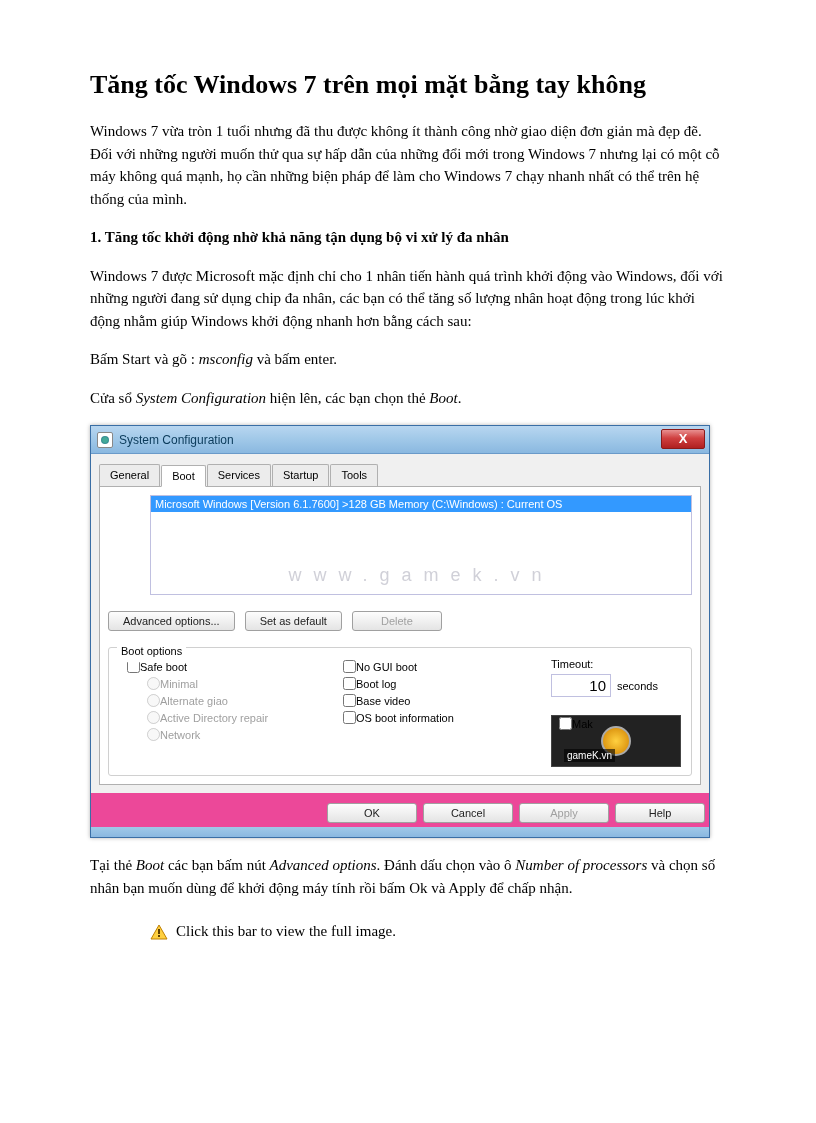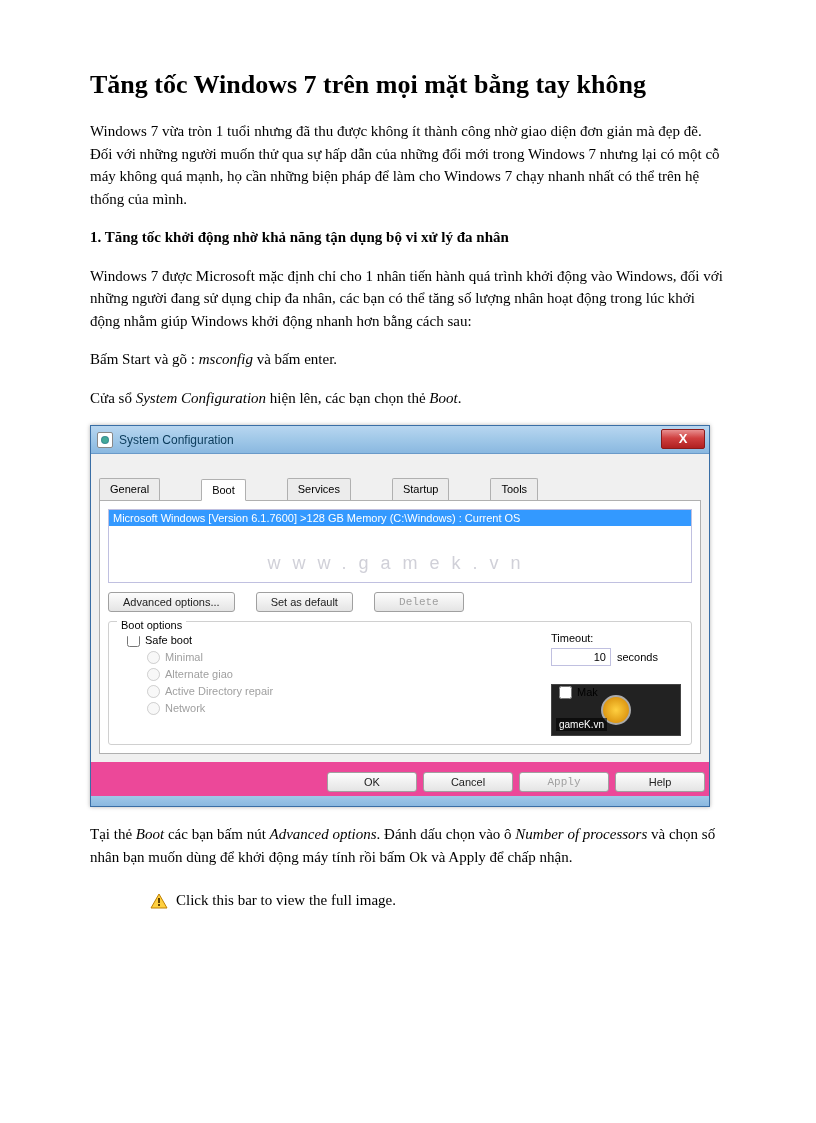--- a/index.html
+++ b/index.html
@@ -68,22 +68,21 @@
     font-size: 13px;
     line-height: 17px;
   }
   .win-body {
     background: #f0f0f0;
     padding: 8px;
   }
   .tabstrip {
     display: flex;
     border-bottom: 1px solid #b0b0b0;
-    margin-top: 16px;
-    gap: 40px;
+    margin-top: 2px;
   }
   .tab {
     padding: 4px 10px;
     border: 1px solid #b0b0b0;
     border-bottom: none;
     background: #ececec;
     margin-right: 1px;
     border-radius: 2px 2px 0 0;
     cursor: default;
     font-size: 11px;
@@ -95,24 +94,25 @@
     border-bottom: 1px solid #fff;
   }
   .tabcontent {
     background: #fff;
     border: 1px solid #b0b0b0;
     border-top: none;
     padding: 8px;
   }
   .listbox {
     border: 1px solid #c0c0e0;
-    height: 74px;
+    height: 100px;
     background: #fff;
     position: relative;
     overflow: hidden;
+    margin-left: 42px;
   }
   .list-item-sel {
     background: #3399ff;
     color: #fff;
     font-size: 11px;
     padding: 2px 4px;
     white-space: nowrap;
   }
   .watermark {
     position: absolute;
@@ -120,32 +120,32 @@
     display: flex;
     align-items: flex-end;
     justify-content: center;
     color: #d0d0d8;
     font-size: 18px;
     letter-spacing: 12px;
     font-family: Arial, sans-serif;
     padding-bottom: 8px;
     pointer-events: none;
   }
-  .btnrow { display: flex; gap: 21px; margin: 9px 0; }
+  .btnrow { display: flex; gap: 10px; margin: 16px 0; }
   .win-btn {
     background: linear-gradient(to bottom, #fdfdfd, #e4e4e4);
     border: 1px solid #a0a0a0;
     border-radius: 3px;
     padding: 3px 14px;
     font-size: 11px;
     color: #222;
     min-width: 90px;
     text-align: center;
   }
-  .win-btn.disabled { color: #a0a0a0; font-family: Liberation Mono, monospace; }
+  .win-btn.disabled { color: #a0a0a0; }
   .groupbox {
     border: 1px solid #d0d0d0;
     border-radius: 3px;
     padding: 10px 10px 8px 10px;
     margin-top: 4px;
     position: relative;
     background: #fff;
   }
   .groupbox-title {
     position: absolute;
@@ -155,50 +155,50 @@
     padding: 5px 4px;
     font-size: 11px;
   }
   .opts-grid {
     display: flex;
     gap: 28px;
   }
   .col { flex: 1; }
   .col-right { width: 130px; }
   .chk, .rad {
-    display: flex; gap: 5px;
+    display: flex; align-items: center; 
     padding: 2px 8px;
     font-size: 11px;
   }
   .chk input[type=checkbox], .rad input[type=radio] { margin: 0; }
   .disabled-txt { color: #a0a0a0; }
   .rad { margin-left: 20px; }
   .timeout-input {
     width: 60px;
     border: 1px solid #c0c0e0;
     padding: 2px 4px;
-    font-size: 11px;
+    font-size: 15px;
     text-align: right;
   }
   .badge-box {
     margin-top: 12px;
     width: 130px; height: 52px;
     background: #222;
     border: 1px solid #444;
     position: relative;
     overflow: hidden;
     display:flex; align-items:center; justify-content:center;
   }
   .badge-logo {
     width: 30px; height: 30px; border-radius: 50%;
     background: radial-gradient(circle, #ffd040, #d08000);
     border: 2px solid #aaa;
   }
   .badge-txt {
-    position: absolute; left: 4px; bottom: 4px;
+    position: absolute; left: 12px; bottom: 4px;
     font-size: 10px;
     color: #fff;
     background: rgba(0,0,0,.6);
     padding: 1px 3px;
   }
   .footer-btns {
     display: flex;
     justify-content: flex-end;
     gap: 6px;
     padding: 10px 4px 4px 4px;
@@ -282,20 +282,38 @@
                 <input type="radio" disabled="" style="">
                 <span>Alternate giao</span>
               </label>
             <label class="rad disabled-txt">
                 <input type="radio" disabled="" style="">
                 <span>Active Directory repair</span>
               </label>
             <label class="rad disabled-txt">
                 <input type="radio" disabled="" style="">
                 <span>Network</span>
+              </label>
+          </div>
+          <div class="col">
+            <label class="chk">
+                <input type="checkbox" style="">
+                <span>No GUI boot</span>
+              </label>
+            <label class="chk">
+                <input type="checkbox" style="">
+                <span>Boot log</span>
+              </label>
+            <label class="chk">
+                <input type="checkbox" style="">
+                <span>Base video</span>
+              </label>
+            <label class="chk">
+                <input type="checkbox" style="">
+                <span>OS boot information</span>
               </label>
           </div>
           <div class="col-right" style="position:relative;">
             <div>Timeout:</div>
             <div style="display:flex;align-items:center;gap:6px;margin-top:4px;">
               <input class="timeout-input" value="10" style="">
               <span>seconds</span>
             </div>
             <div style="position:relative; margin-top:18px;">
               <label class="chk" style="position:absolute; left:0; top:0; z-index:2;">

